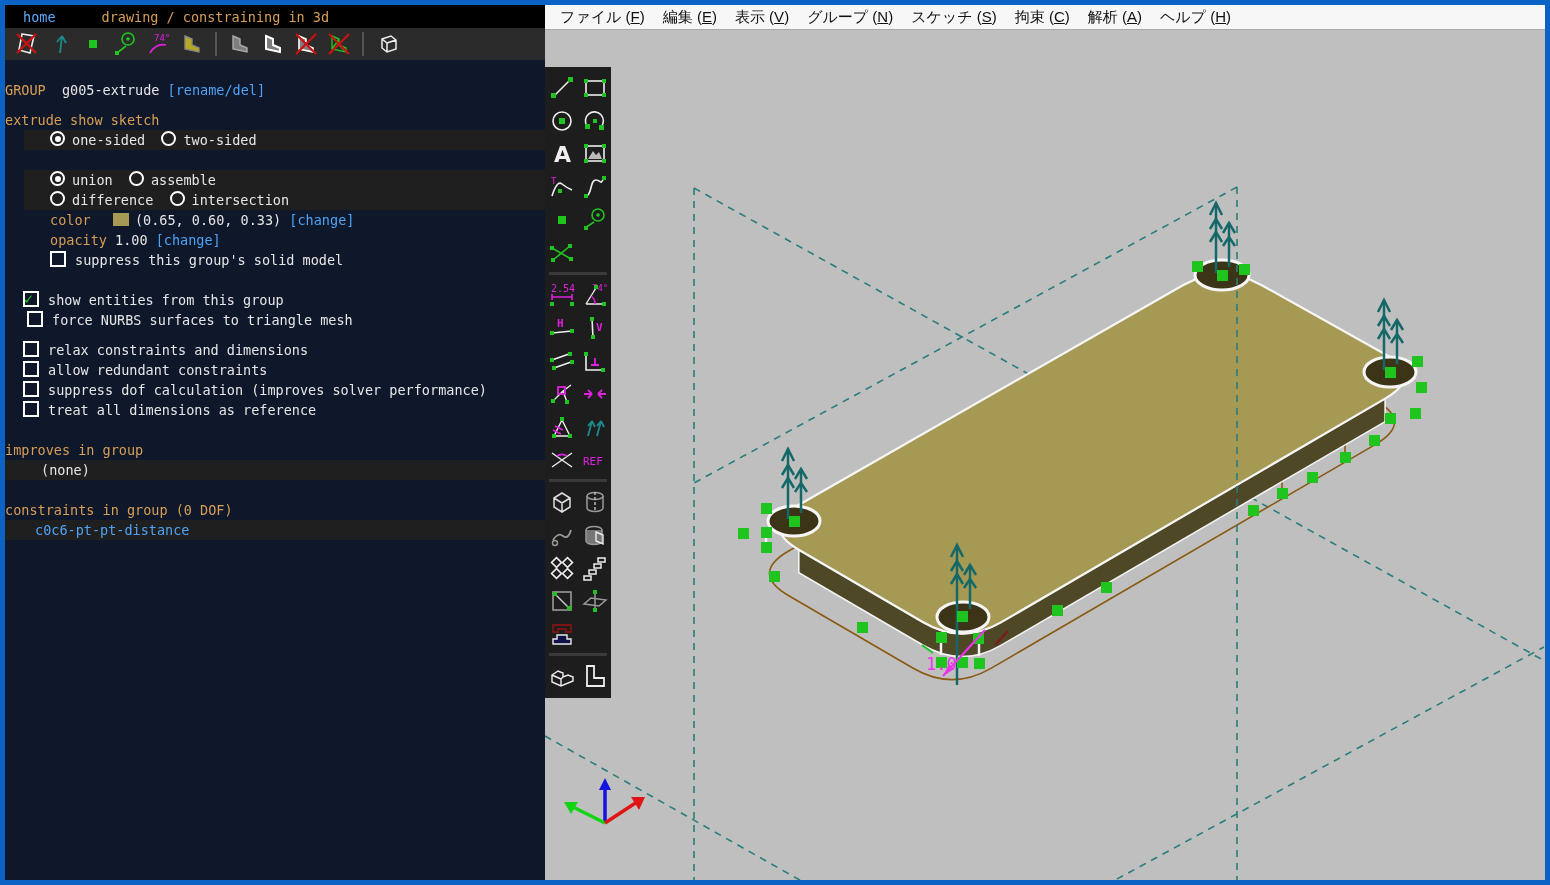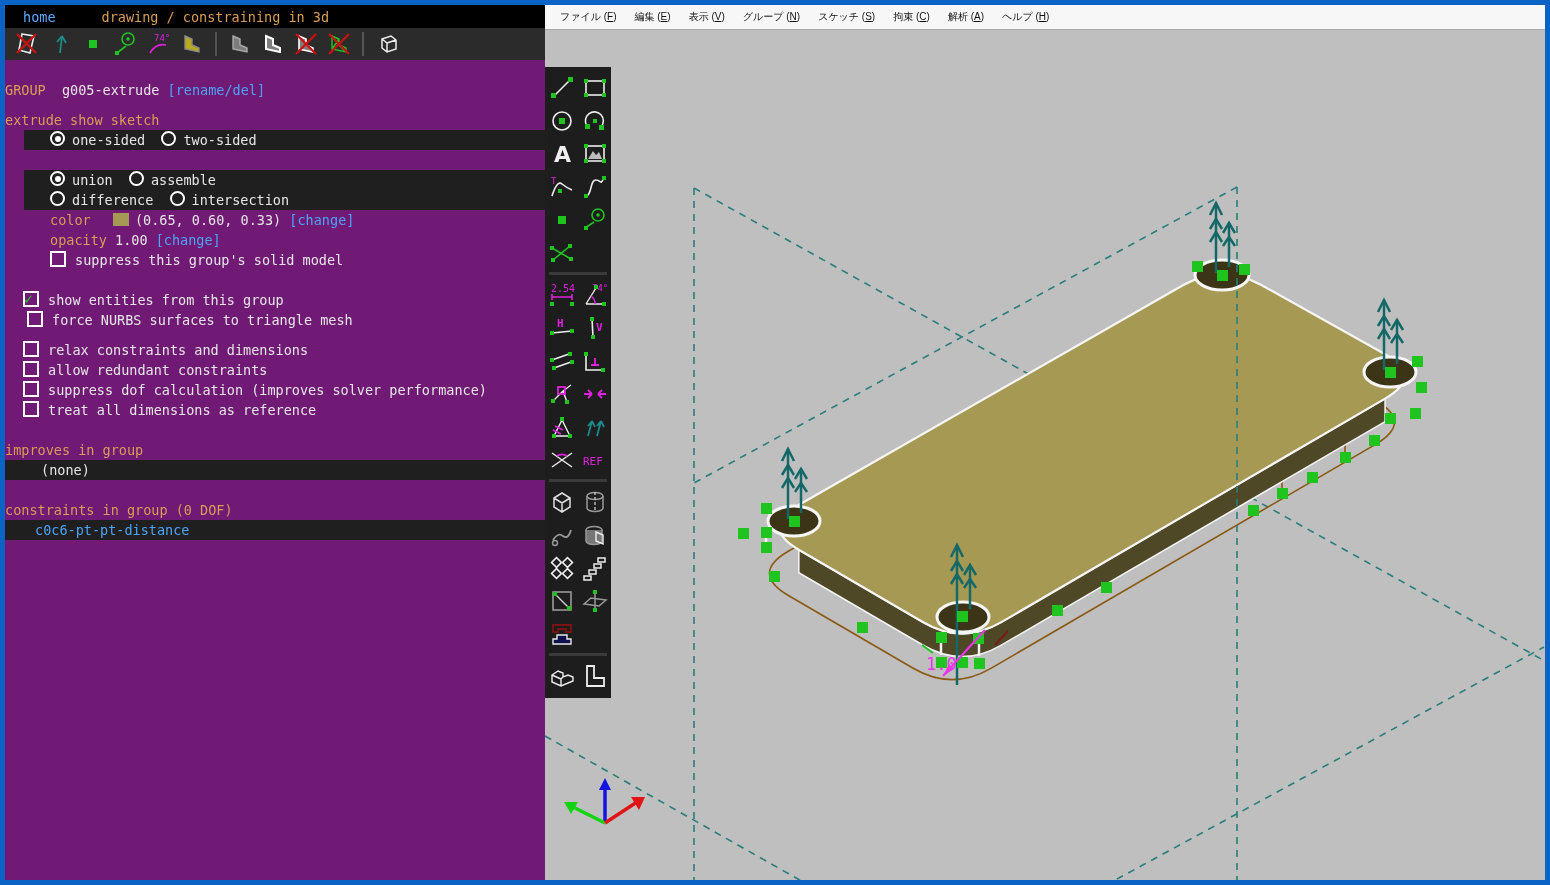--- a/index.html
+++ b/index.html
@@ -1,20 +1,20 @@
 <!DOCTYPE html>
 <html><head>
 <meta charset="utf-8">
 <style>
   html,body{margin:0;padding:0;background:#555;}
   .window{position:relative;width:1550px;height:885px;box-sizing:border-box;
     border:5px solid #0b63c6;background:#000;overflow:hidden;
     font-family:"DejaVu Sans Mono",monospace;}
   
-  .browser{position:absolute;left:0;top:0;width:540px;height:875px;background:#701a75;color:#e6e6e6;font-size:13.5px;}
+  .browser{position:absolute;left:0;top:0;width:540px;height:875px;background:#0f172a;color:#e6e6e6;font-size:13.5px;}
   .tabbar{height:23px;display:flex;align-items:center;gap:46px;padding-left:18px;background:#000;}
   .tab-home{color:#5aaaff;}
   .tab-active{color:#d89e55;}
   .btoolbar{height:32px;background:#2b2b2b;display:flex;align-items:center;gap:5px;padding-left:8px;}
   .btoolbar .bicon{width:28px;height:28px;display:flex;align-items:center;justify-content:center;}
   .btoolbar .bicon svg{width:26px;height:26px;}
   .bsep{width:2px;height:24px;background:#555;margin:0 4px;}
   .row{line-height:20px;white-space:pre;}
   .hl{background:#1f1f1f;}
   .hdr{color:#d89e55;padding-left:0;}
@@ -23,21 +23,21 @@
   .radio{display:inline-block;width:11px;height:11px;border:2px solid #fff;border-radius:50%;
     vertical-align:-1px;margin-right:7px;position:relative;}
   .radio.sel::after{content:"";position:absolute;left:2.5px;top:2.5px;width:6px;height:6px;border-radius:50%;background:#fff;}
   .cbx{display:inline-block;width:12px;height:12px;border:2px solid #fff;vertical-align:-2px;margin-right:9px;
     position:relative;font-size:0;}
   .cbx.chk::after{content:"\2713";position:absolute;left:-1px;top:-4px;font-size:15px;color:#27c427;font-weight:bold;}
   .swatch{display:inline-block;width:16px;height:13px;vertical-align:-1px;margin:0 6px;} .gap10{height:10px;} .gap20{height:20px;}
   
   .rightside{position:absolute;left:540px;top:0;width:1000px;height:875px;}
   .menubar{height:25px;background:#f7f7f7;border-bottom:1px solid #a9a9a9;display:flex;align-items:center;
-    font-family:"Liberation Sans",sans-serif;font-size:10px;color:#111;padding-left:6px;box-sizing:border-box;}
+    font-family:"Liberation Sans",sans-serif;font-size:15px;color:#111;padding-left:6px;box-sizing:border-box;}
   .menuitem{padding:2px 9px;cursor:default;}
   .viewport{position:relative;width:1000px;height:850px;background:#bfbfbf;}
   .vtoolbar{position:absolute;left:0;top:37px;width:66px;background:#1d1d1d;padding:4px 0 6px 0;z-index:5;}
   .vsec{display:grid;grid-template-columns:33px 33px;justify-items:center;}
   .vcell{width:33px;height:33px;display:flex;align-items:center;justify-content:center;}
   .vcell svg{width:26px;height:26px;}
   .vdiv{height:3px;background:#3a3a3a;margin:3px 4px;}
   .canvas-svg{position:absolute;left:0;top:0;}
 </style>
 </head>

